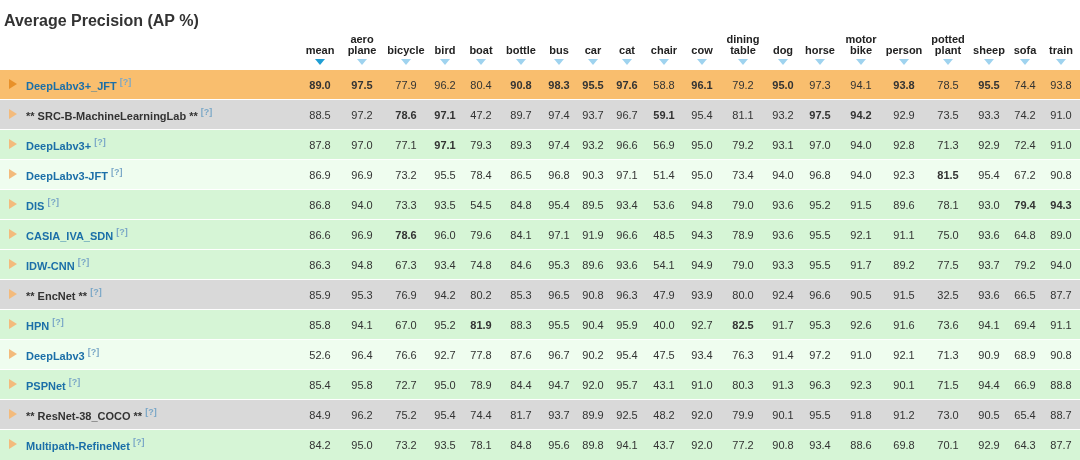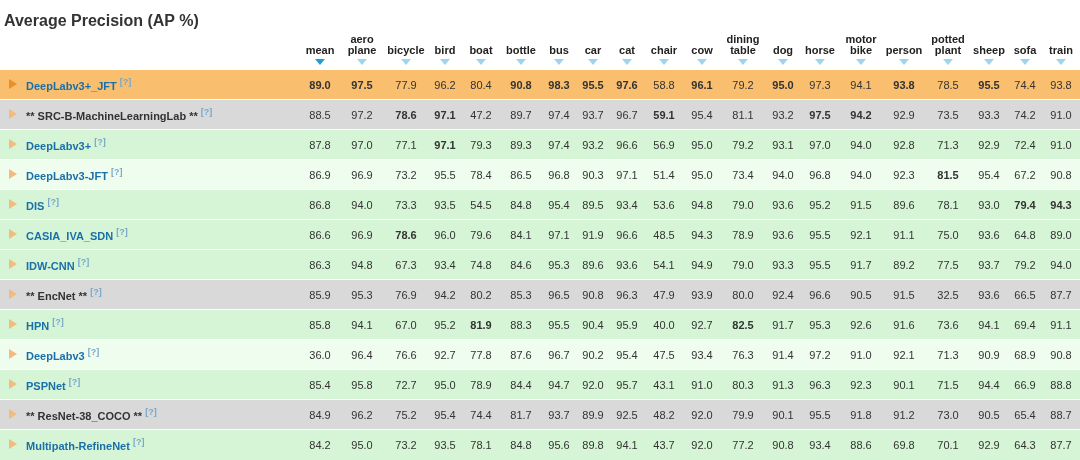--- a/index.html
+++ b/index.html
@@ -366,21 +366,21 @@
           <td class="cellpad ">92.6</td>
           <td class="cellpad ">91.6</td>
           <td class="cellpad ">73.6</td>
           <td class="cellpad ">94.1</td>
           <td class="cellpad ">69.4</td>
           <td class="cellpad ">91.1</td>
         </tr>
         <tr class="row-lgreen">
           <td class="arrow"><span class="tri hollow"></span></td>
           <td class="method"><span>DeepLabv3</span> <span class="q">[?]</span></td>
-          <td class="cellpad ">36.0</td>
+          <td class="cellpad ">52.6</td>
           <td class="cellpad ">96.4</td>
           <td class="cellpad ">76.6</td>
           <td class="cellpad ">92.7</td>
           <td class="cellpad ">77.8</td>
           <td class="cellpad ">87.6</td>
           <td class="cellpad ">96.7</td>
           <td class="cellpad ">90.2</td>
           <td class="cellpad ">95.4</td>
           <td class="cellpad ">47.5</td>
           <td class="cellpad ">93.4</td>

